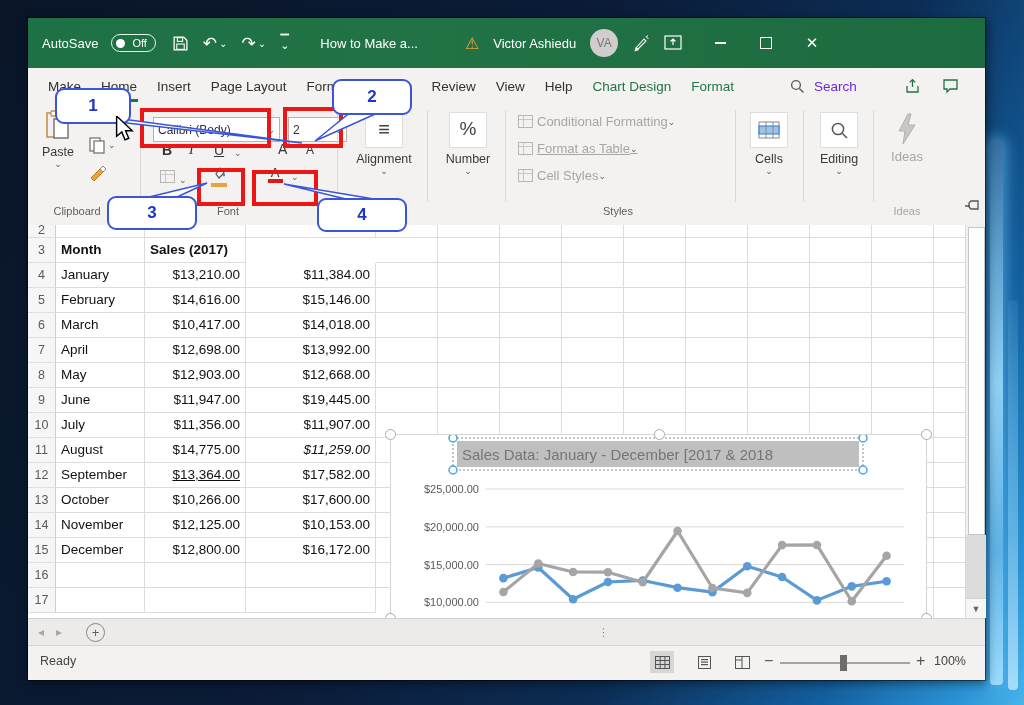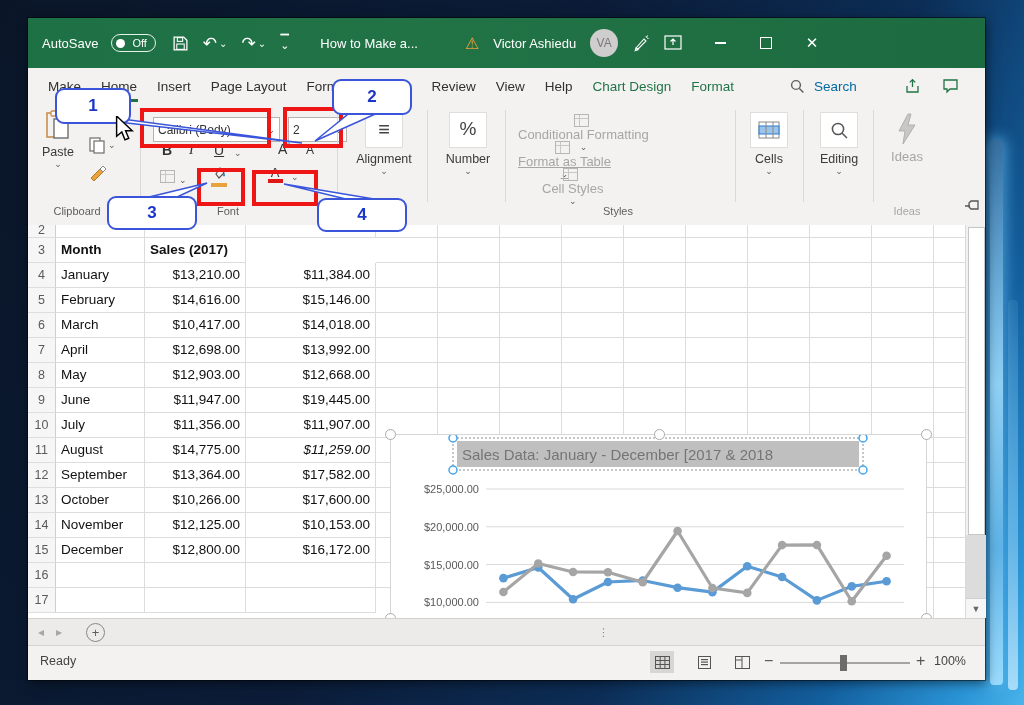--- a/index.html
+++ b/index.html
@@ -22,21 +22,21 @@
   #tabrow{position:absolute;left:0;top:50px;width:100%;height:36px;background:#f3f2f1;display:flex;align-items:center;font-size:13.5px;color:#323130;border-bottom:1px solid #e3e1df;}
   .rtab{padding:0 10px;height:36px;display:flex;align-items:center;position:relative;}
   .rtab.ctx{color:#217346;}
   .rtab.sel:after{content:"";position:absolute;left:9px;right:9px;bottom:2px;height:3px;background:#217346;}
   
   #ribbon{position:absolute;left:0;top:86px;width:100%;height:121px;background:#f3f2f1;border-bottom:1px solid #d1cfcd;font-size:12px;color:#444;}
   .gdiv{position:absolute;top:6px;height:92px;width:1px;background:#dbd9d7;}
   .glabel{position:absolute;top:101px;font-size:11px;color:#605e5c;text-align:center;}
   .gchev{font-size:9px;color:#605e5c;}
   .fbox{position:absolute;background:#fff;border:1px solid #b5b3b1;display:flex;align-items:center;font-size:12px;color:#333;padding:0 4px;justify-content:space-between;}
-  .disabled{color:#a8a6a4;flex-direction:column;}
+  .disabled{color:#a8a6a4;}
   .dicon{display:inline-block;width:13px;height:11px;border:1px solid #b8b6b4;background:
      linear-gradient(#c9c7c5 0 0) 0 3px/100% 1px no-repeat,
      linear-gradient(#c9c7c5 0 0) 4px 0/1px 100% no-repeat;margin-right:4px;}
   
   #sheet{position:absolute;left:0;top:207px;width:937px;height:393px;background:#fff;overflow:hidden;}
   #gridbg{position:absolute;left:348px;top:0;width:589px;height:393px;
     background-image:repeating-linear-gradient(180deg,transparent 0 24px,#dcdcdc 24px 25px),repeating-linear-gradient(90deg,transparent 0 61px,#dcdcdc 61px 62px);
     background-position:0 -12px,0 0;}
   .srow{display:flex;height:25px;}
   .rnum{width:28px;background:#f6f6f6;border-right:1px solid #cfcfcf;border-bottom:1px solid #dedede;color:#5a5a5a;font-size:12.5px;display:flex;align-items:center;justify-content:center;box-sizing:border-box;}
@@ -127,21 +127,21 @@
           <span class="rtab">Insert</span>
           <span class="rtab">Page Layout</span>
           <span class="rtab">Formulas</span>
           <span class="rtab">Data</span>
           <span class="rtab">Review</span>
           <span class="rtab">View</span>
           <span class="rtab">Help</span>
           <span class="rtab ctx">Chart Design</span>
           <span class="rtab ctx">Format</span>
         </span>
-      <span class="rtab" style="margin-left:36px;color:#0369a1;">
+      <span class="rtab" style="margin-left:36px;color:#6d28d9;">
         <svg width="15" height="15" viewBox="0 0 15 15" style="margin-right:9px;">
             <circle cx="6" cy="6" r="4.4" fill="none" stroke="#605e5c" stroke-width="1.4"></circle>
             <line x1="9.4" y1="9.4" x2="13.4" y2="13.4" stroke="#605e5c" stroke-width="1.4"></line>
           </svg>
         <span>Search</span>
       </span>
       <span class="rtab" style="margin-left:28px;">
         <svg width="17" height="16" viewBox="0 0 17 16">
             <path d="M2 8 v6 h11 v-6" fill="none" stroke="#217346" stroke-width="1.3"></path>
             <path d="M7.5 9 V2 M4.8 4.4 L7.5 1.6 l2.7 2.8" fill="none" stroke="#217346" stroke-width="1.3"></path>
@@ -230,21 +230,21 @@
           <div class="abs disabled" style="left: 490px; top: 10px; font-size: 13px; display: flex; align-items: center;">
             <span class="dicon"></span>
             <span>Conditional Formatting</span>
             <span class="gchev"> ⌄</span>
           </div>
           <div class="abs disabled" style="left: 490px; top: 37px; font-size: 13px; display: flex; align-items: center; text-decoration: underline;">
             <span class="dicon"></span>
             <span>Format as Table</span>
             <span class="gchev"> ⌄</span>
           </div>
-          <div class="abs disabled" style="left: 490px; top: 64px; font-size: 13px; display: flex; align-items: center; margin-left: 24px;">
+          <div class="abs disabled" style="left: 490px; top: 64px; font-size: 13px; display: flex; align-items: center;">
             <span class="dicon"></span>
             <span>Cell Styles</span>
             <span class="gchev"> ⌄</span>
           </div>
         </div>
       <div class="glabel" style="left:560px;width:60px;">Styles</div>
       <div class="gdiv" style="left:707px;"></div>
 
       <div class="abs" style="left:712px;top:0;width:58px;text-align:center;">
         <div style="background:#fff;border:1px solid #e0deDC;width:36px;height:34px;margin:8px auto 4px;display:flex;align-items:center;justify-content:center;">
@@ -345,21 +345,21 @@
           </div>
           <div class="srow">
             <div class="rnum">11</div>
             <div class="cell" style="width: 89px;">August</div>
             <div class="cell num" style="width: 101px;">$14,775.00</div>
             <div class="cell num" style="width: 130px; font-style: italic;">$11,259.00</div>
           </div>
           <div class="srow">
             <div class="rnum">12</div>
             <div class="cell" style="width: 89px;">September</div>
-            <div class="cell num" style="width: 101px;">$13,364.00</div>
+            <div class="cell num" style="width: 101px; text-decoration: underline;">$13,364.00</div>
             <div class="cell num" style="width: 130px;">$17,582.00</div>
           </div>
           <div class="srow">
             <div class="rnum">13</div>
             <div class="cell" style="width: 89px;">October</div>
             <div class="cell num" style="width: 101px;">$10,266.00</div>
             <div class="cell num" style="width: 130px;">$17,600.00</div>
           </div>
           <div class="srow">
             <div class="rnum">14</div>

